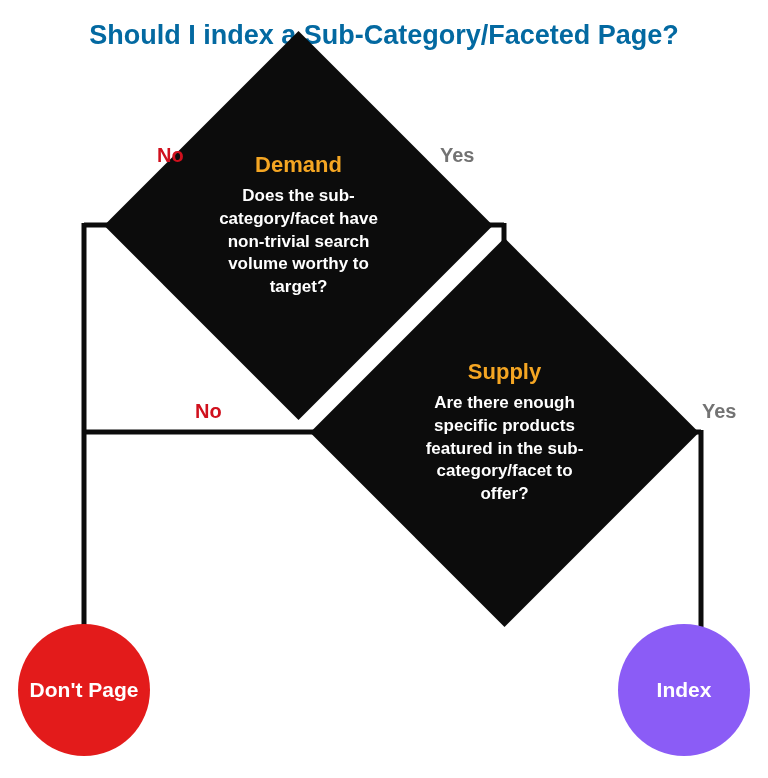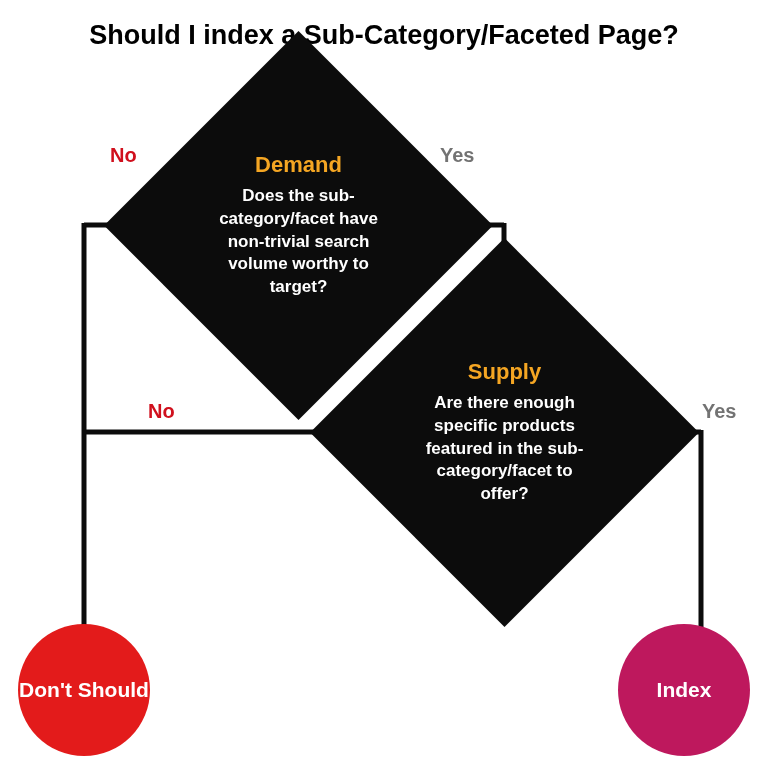--- a/index.html
+++ b/index.html
@@ -9,21 +9,21 @@
     background: #fff;
     font-family: -apple-system, "Segoe UI", Arial, sans-serif;
     position: relative;
     overflow: hidden;
   }
   .title {
     width: 100%;
     text-align: center;
     font-size: 27px;
     font-weight: 700;
-    color: #000000;
+    color: #0369a1;
     position: absolute;
     top: 20px;
   }
   .diamond {
     position: absolute;
     width: 275px;
     height: 275px;
     transform: rotate(45deg);
     background: #0c0c0c;
   }
@@ -59,27 +59,27 @@
     display: flex;
     align-items: center;
     justify-content: center;
     text-align: center;
     color: #fff;
     font-size: 21px;
     font-weight: 700;
     line-height: 1.15;
   }
   .circle-no { background: #e31b1b; }
-  .circle-yes { background: #be185d; }
+  .circle-yes { background: #8b5cf6; }
   .edge {
     position: absolute;
     font-weight: 700;
     font-size: 20px;
   }
-  .edge-no { color: #d0101d; }
+  .edge-no { color: #d0101d; margin-left: 47px; }
   .edge-yes { color: #737373; }
   svg.connectors {
     position: absolute;
     left: 0; top: 0;
     width: 768px; height: 778px;
     pointer-events: none;
   }
   svg.connectors line {
     stroke: #0c0c0c;
     stroke-width: 5;
@@ -113,20 +113,20 @@
   </div>
 </div>
 
 <div class="diamond" style="left:366.5px; top:294.5px;">
   <div class="diamond-inner">
     <div class="diamond-heading">Supply</div>
     <div class="diamond-body">Are there enough specific products featured in the sub-category/facet to offer?</div>
   </div>
 </div>
 
-<div class="circle circle-no" style="left:18px; top:624px;">Don't Should</div>
+<div class="circle circle-no" style="left:18px; top:624px;">Don't Page</div>
 
 <div class="circle circle-yes" style="left:618px; top:624px;">Index</div>
 
 <div class="edge edge-no" style="left:110px; top:144px;">No</div>
 <div class="edge edge-yes" style="left:440px; top:144px;">Yes</div>
 <div class="edge edge-no" style="left:148px; top:400px;">No</div>
 <div class="edge edge-yes" style="left:702px; top:400px;">Yes</div>
 
 </body></html>

